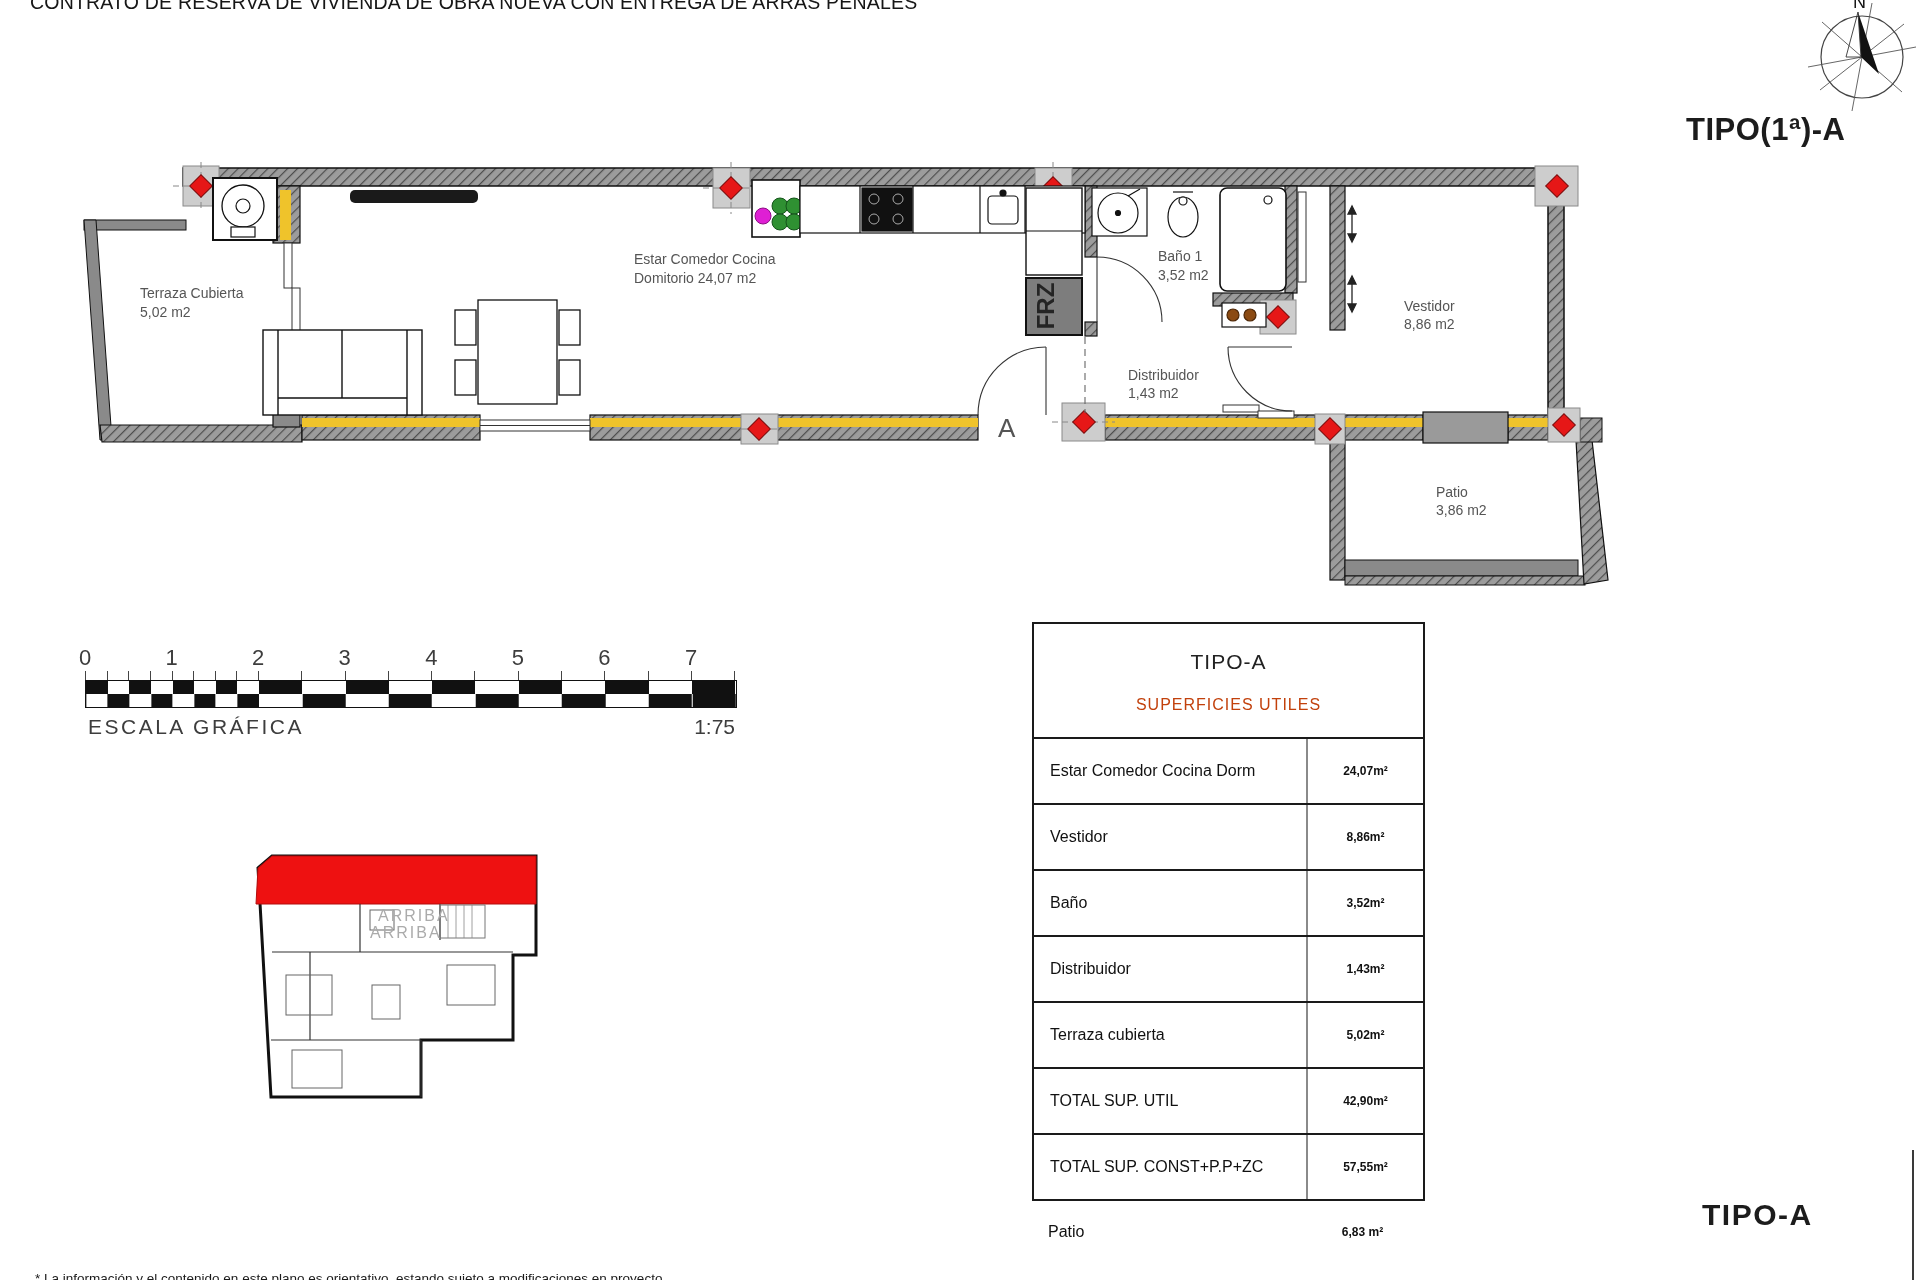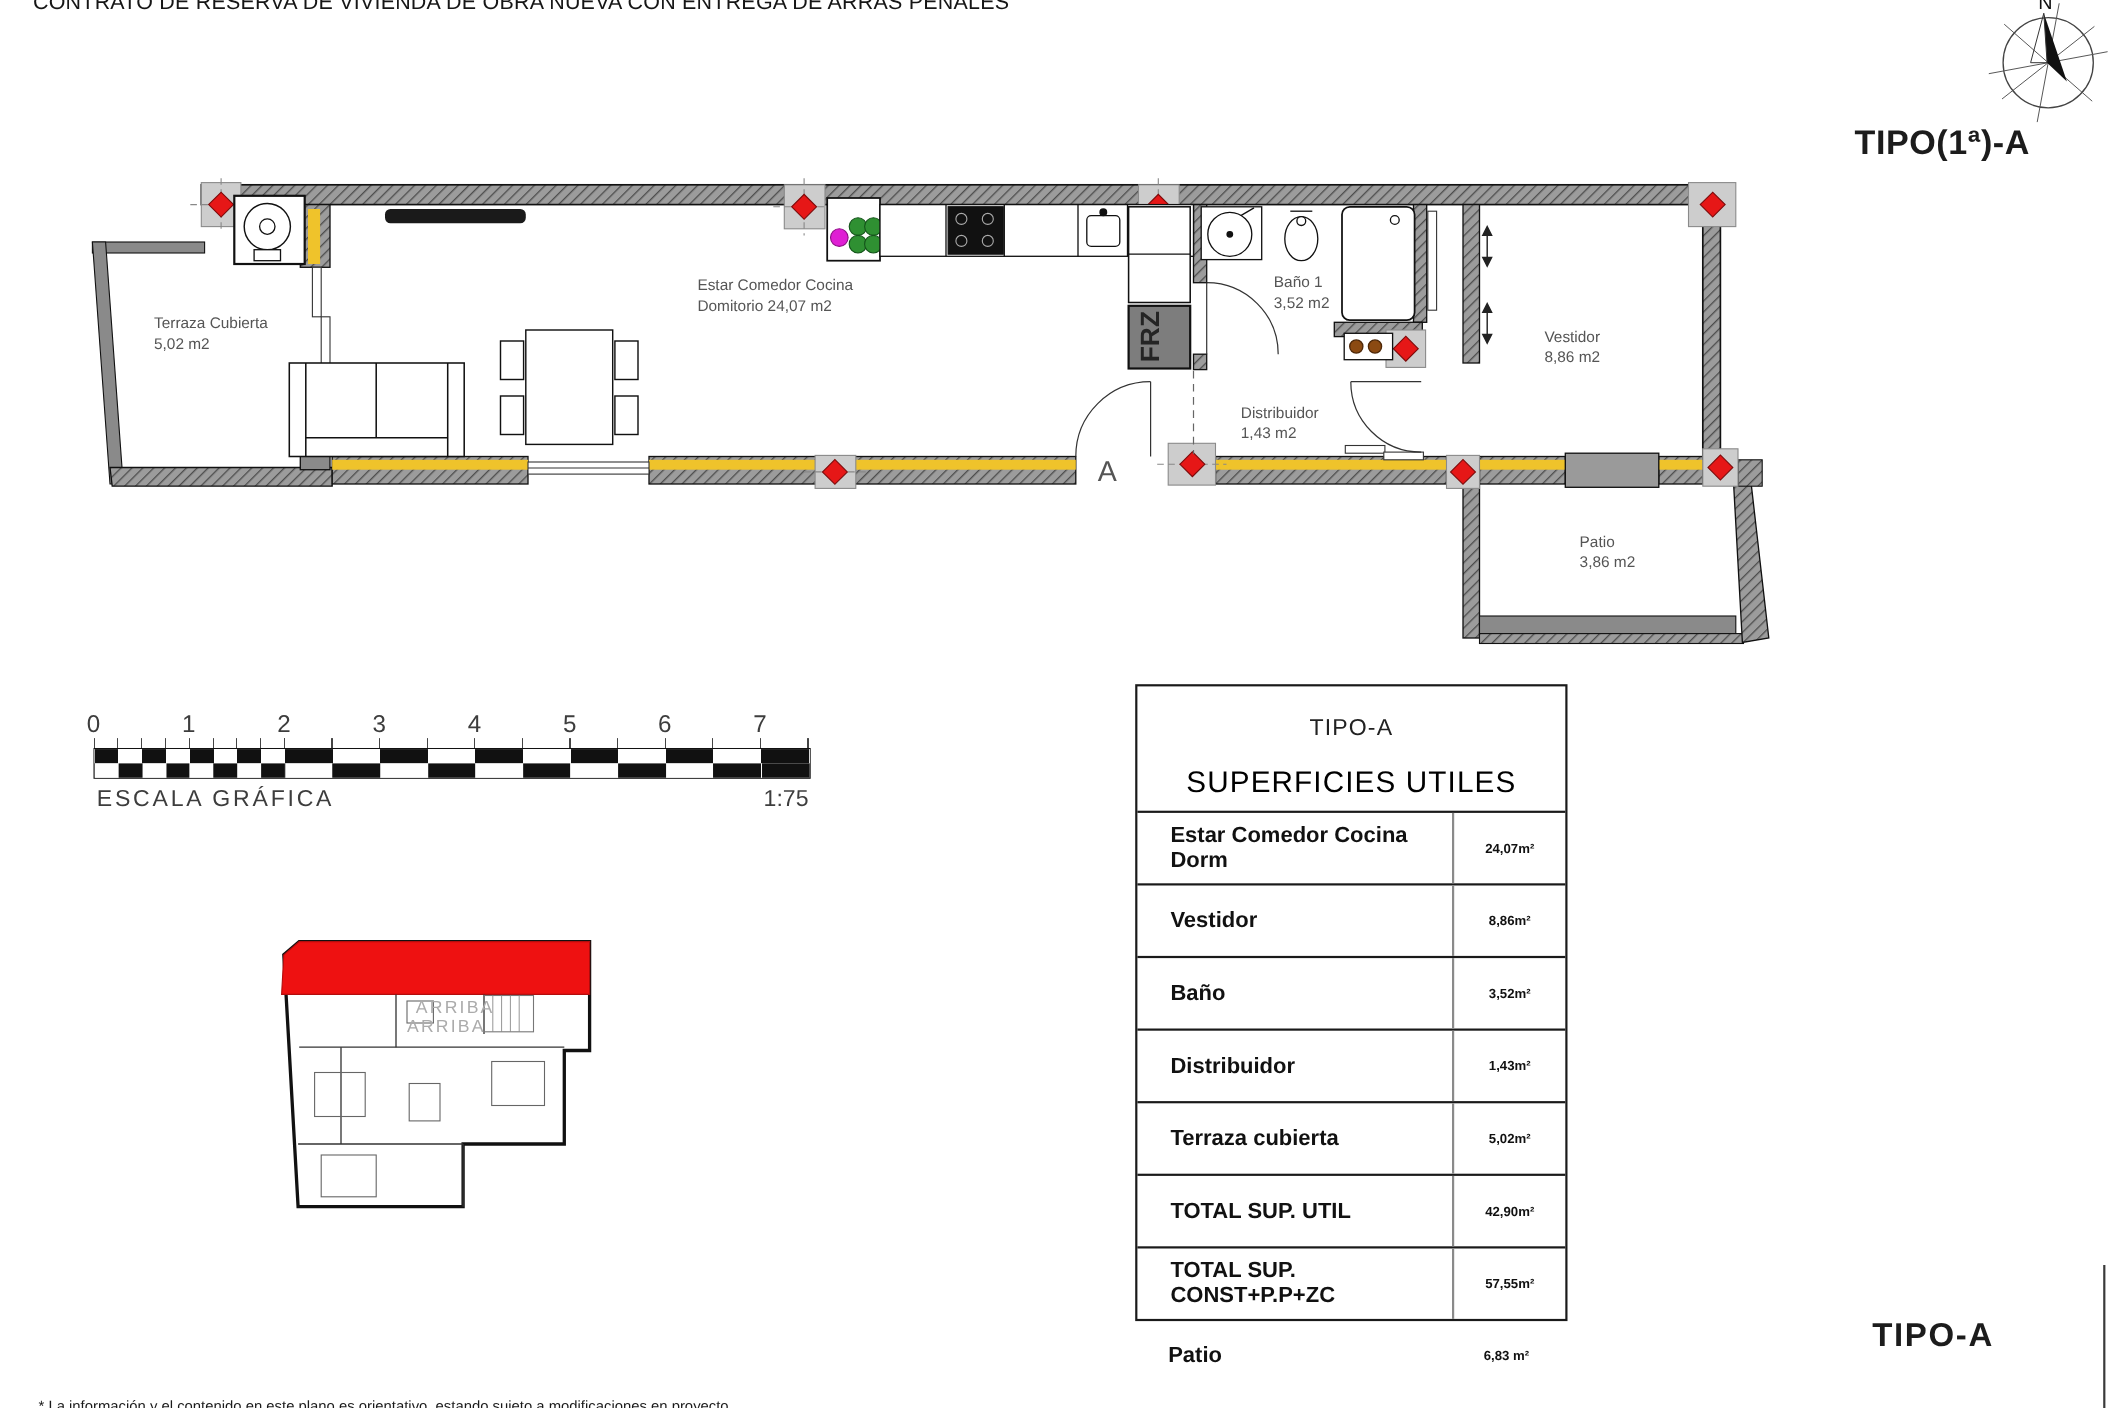--- a/index.html
+++ b/index.html
@@ -22,24 +22,24 @@
   .sb-row{position:absolute;height:13px;overflow:hidden}
   .row-sm{background:repeating-linear-gradient(90deg,#111 0 21.64px,#fff 21.64px 43.28px)}
   .row-lg{background:repeating-linear-gradient(90deg,#111 0 43.28px,#fff 43.28px 86.57px)}
   .sb-caption{position:absolute;left:8px;top:70px;font-size:21px;letter-spacing:2.5px;color:#3d3d3d}
   .sb-ratio{position:absolute;left:575px;top:70px;width:80px;text-align:right;font-size:21px;color:#3d3d3d}
 
   
   .sup-table{left:1032px;top:622px;width:389px;border:2px solid #1a1a1a;background:#fff}
   .sup-head{height:113px;border-bottom:2px solid #1a1a1a;text-align:center}
   .sup-head .t1{padding-top:26px;font-size:21px;letter-spacing:1px;color:#222}
-  .sup-head .t2{padding-top:22px;font-size:27px;letter-spacing:1px;color:#000000}
+  .sup-head .t2{padding-top:22px;font-size:16px;letter-spacing:1px;color:#c2410c}
   .sup-row{display:flex;height:64px;border-bottom:2px solid #1a1a1a;align-items:center}
   .sup-row:last-child{border-bottom:none}
-  .sup-label{width:256px;padding-left:30px;font-size:20px;font-weight:bold;border-right:2px solid #8a8a8a;
+  .sup-label{width:256px;padding-left:16px;font-size:16px;font-weight:normal;border-right:2px solid #8a8a8a;
              height:100%;display:flex;align-items:center}
   .sup-value{flex:1;text-align:center;font-size:12px;font-weight:bold}
   .patio-row{left:1032px;top:1212px;width:389px;display:flex;align-items:center;height:40px}
   .patio-row .sup-label{border-right:none}
 
   .disclaimer{left:35px;top:1271px;font-size:13.5px;color:#1a1a1a;white-space:nowrap}
   .sheet-edge{left:1912px;top:1150px;width:2px;height:130px;background:#3a3a3a}
 
   svg text{font-family:"Liberation Sans",sans-serif}
   .rlabel{font-size:14px;fill:#555}

